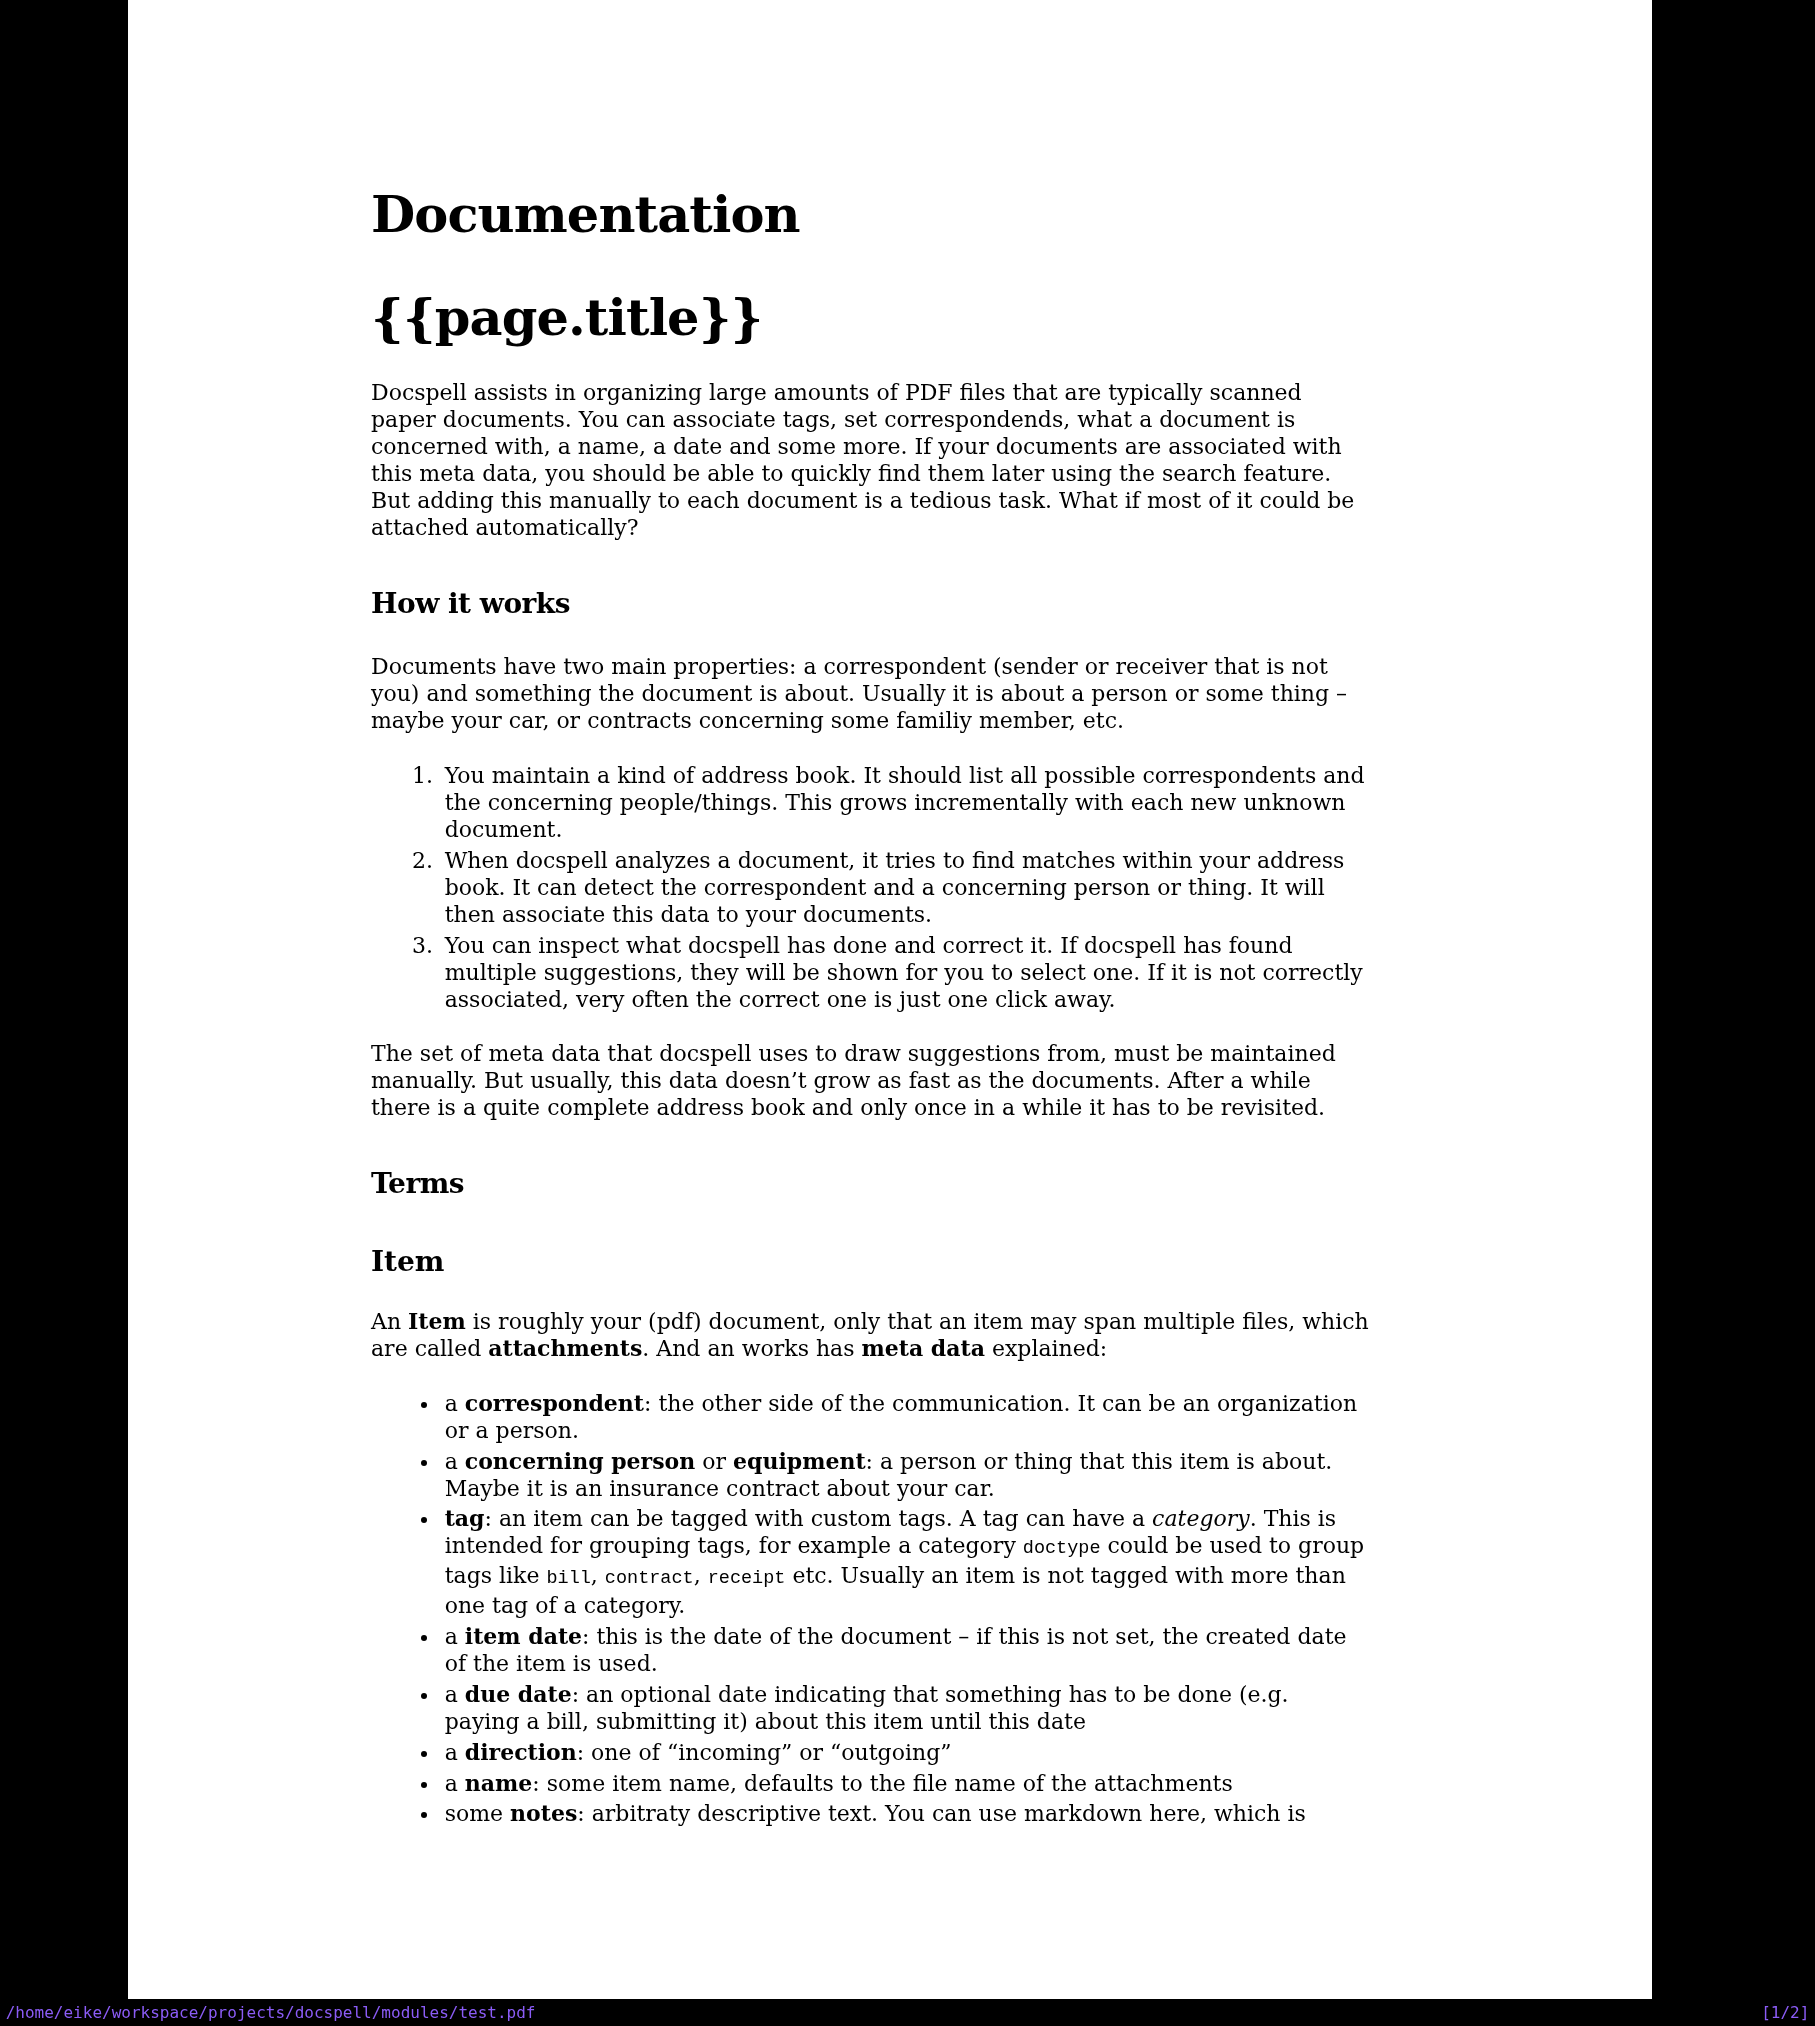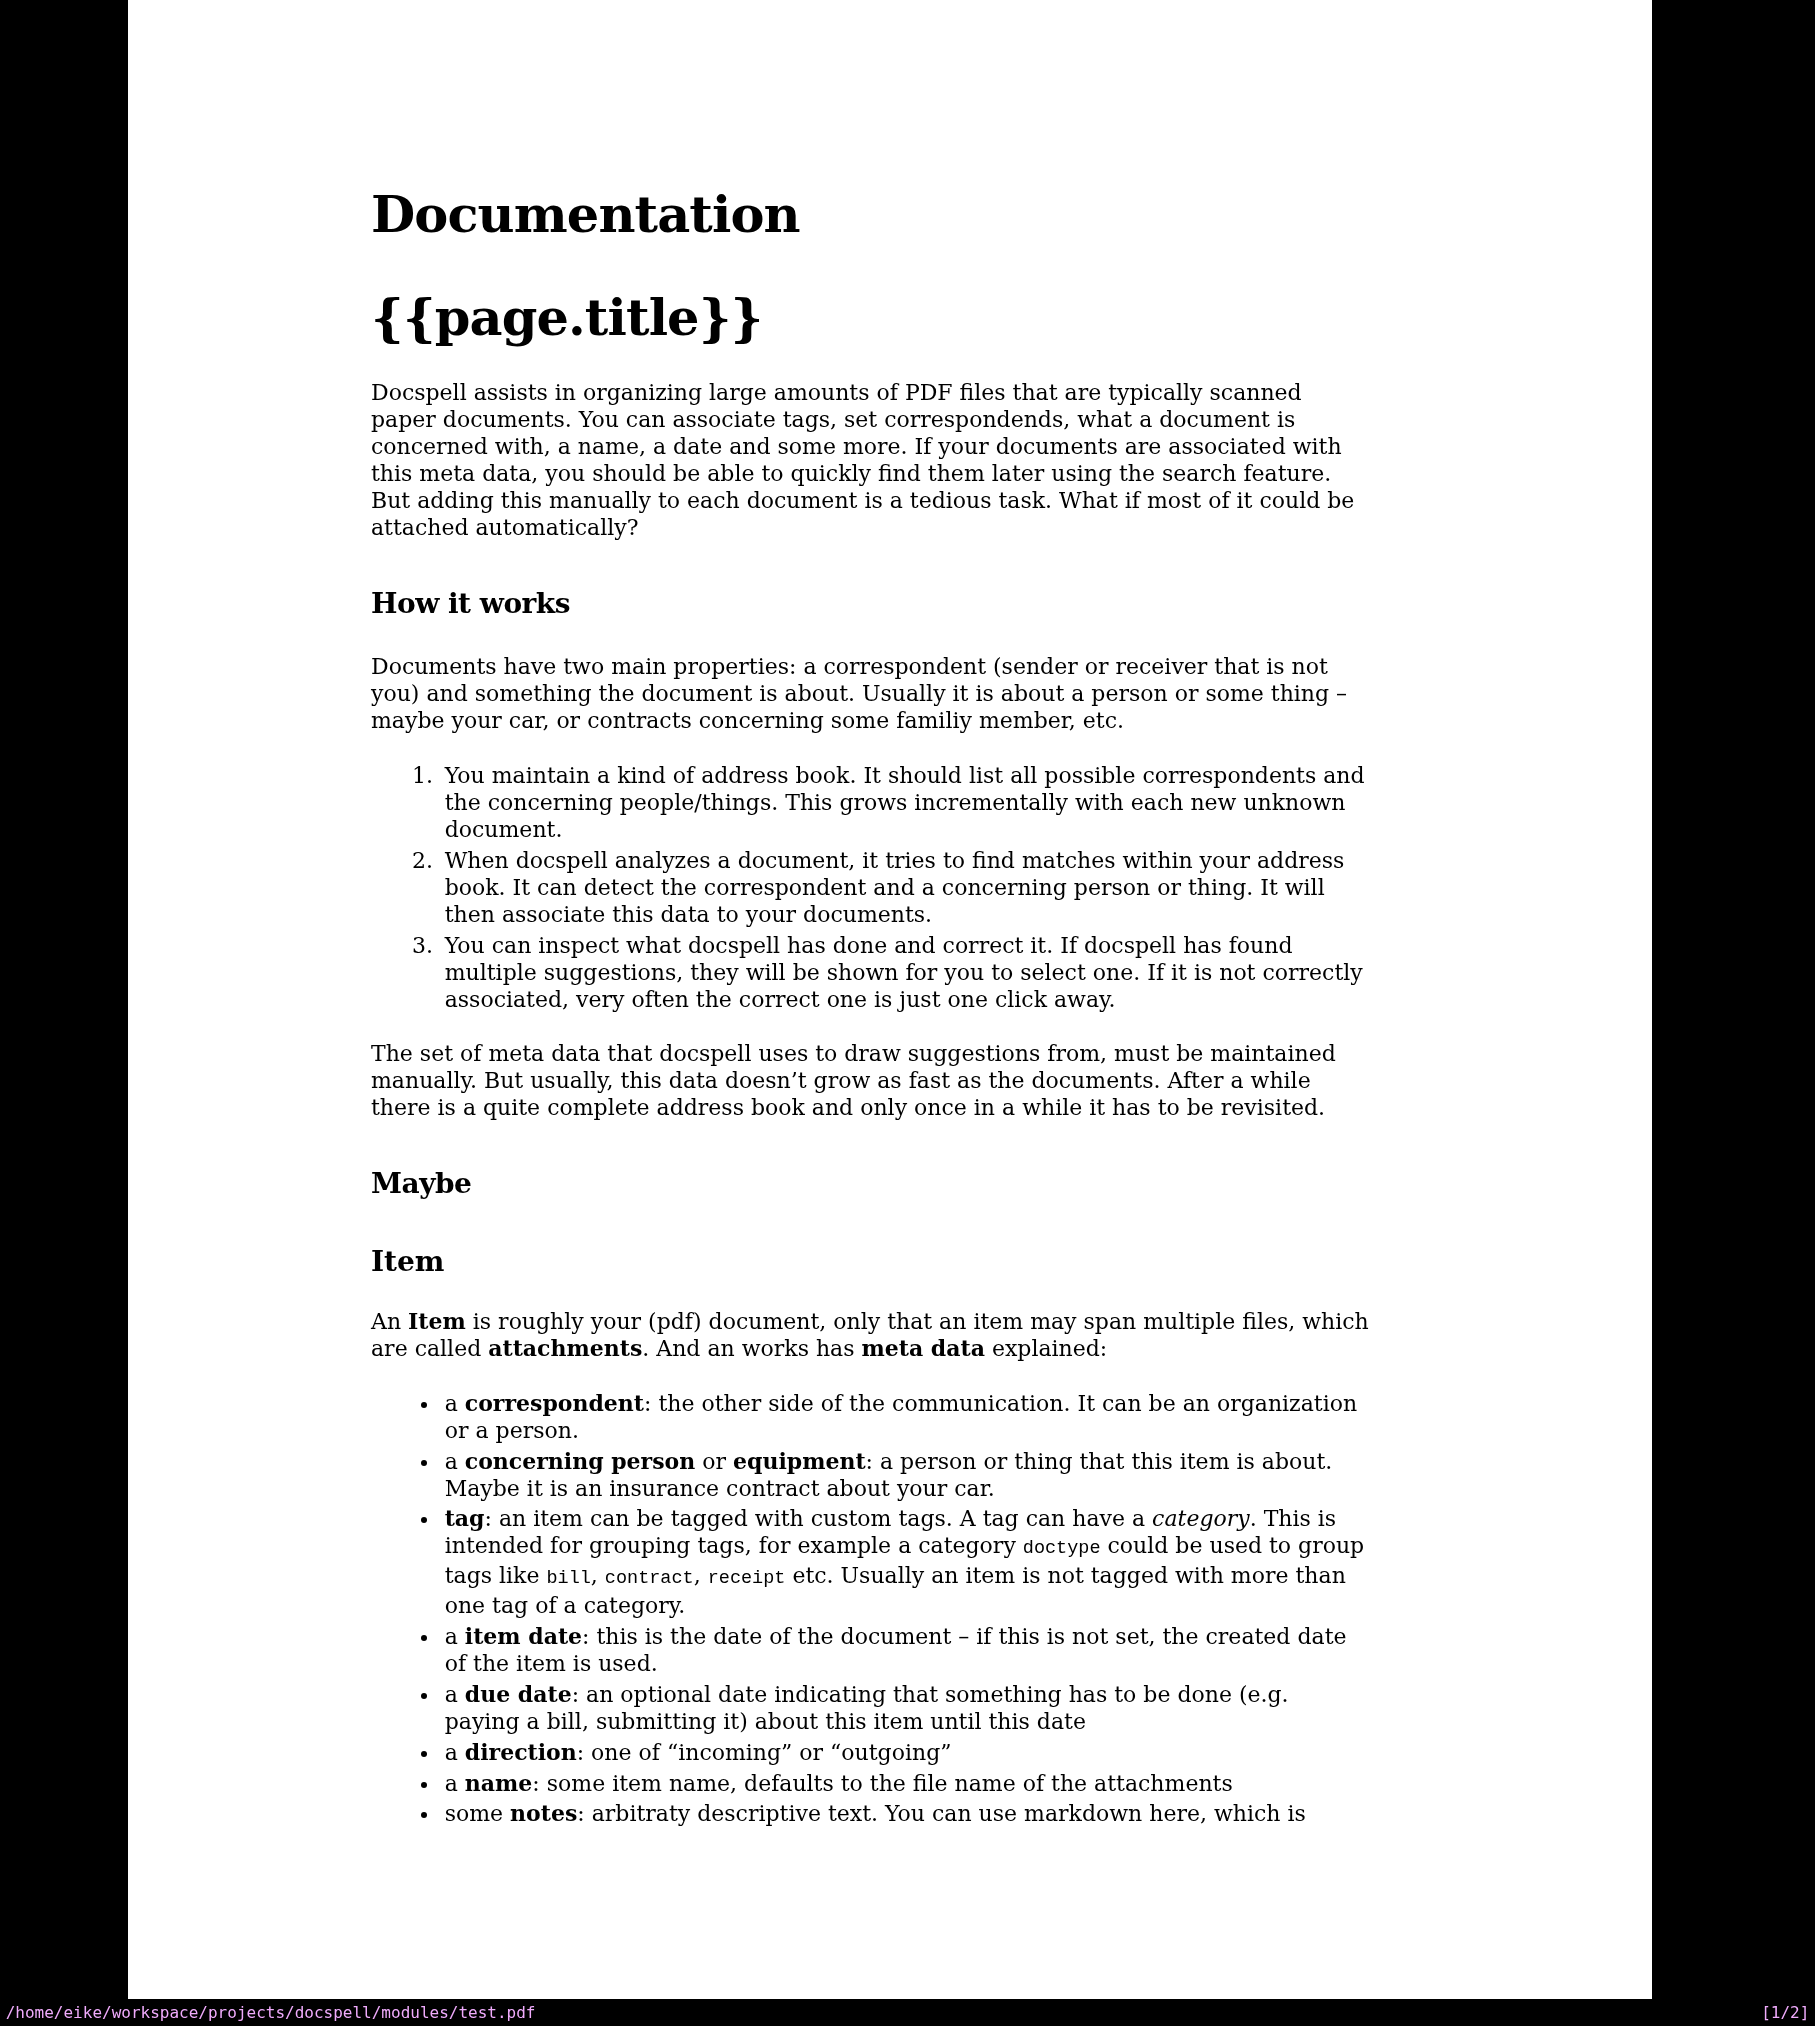--- a/index.html
+++ b/index.html
@@ -66,21 +66,21 @@
     font-family: Liberation Mono, monospace;
     font-size: 18.5px;
   }
   .statusbar {
     position: absolute;
     left: 0;
     top: 1999px;
     width: 1815px;
     height: 27.4px;
     background: #000000;
-    color: #f0abfc;
+    color: #8b5cf6;
     font-family: "DejaVu Sans Mono", monospace;
     font-size: 16px;
     display: flex;
     align-items: center;
     justify-content: space-between;
     padding: 0 5.7px;
   }
 </style>
 </head>
 <body>
@@ -101,21 +101,21 @@
       <p class="doc-p">Documents have two main properties: a correspondent (sender or receiver that is not you) and something the document is about. Usually it is about a person or some thing – maybe your car, or contracts concerning some familiy member, etc.</p>
 
       <ol class="doc-ol">
         <li>You maintain a kind of address book. It should list all possible correspondents and the concerning people/things. This grows incrementally with each new unknown document.</li>
         <li>When docspell analyzes a document, it tries to find matches within your address book. It can detect the correspondent and a concerning person or thing. It will then associate this data to your documents.</li>
         <li>You can inspect what docspell has done and correct it. If docspell has found multiple suggestions, they will be shown for you to select one. If it is not correctly associated, very often the correct one is just one click away.</li>
       </ol>
 
       <p class="doc-p">The set of meta data that docspell uses to draw suggestions from, must be maintained manually. But usually, this data doesn’t grow as fast as the documents. After a while there is a quite complete address book and only once in a while it has to be revisited.</p>
 
-      <h2 class="doc-h2">Maybe</h2>
+      <h2 class="doc-h2">Terms</h2>
 
 
       <h3 class="doc-h3">Item</h3>
 
       <p class="doc-p"><span>An </span><b>Item</b><span> is roughly your (pdf) document, only that an item may span multiple files, which are called </span><b>attachments</b><span>. And an works has </span><b>meta data</b><span> explained:</span></p>
 
       <ul class="doc-ul">
         <li><span>a </span><b>correspondent</b><span>: the other side of the communication. It can be an organization or a person.</span></li>
         <li><span>a </span><b>concerning person</b><span> or </span><b>equipment</b><span>: a person or thing that this item is about. Maybe it is an insurance contract about your car.</span></li>
         <li><b>tag</b><span>: an item can be tagged with custom tags. A tag can have a </span><i>category</i><span>. This is intended for grouping tags, for example a category </span><code class="mono">doctype</code><span> could be used to group tags like </span><code class="mono">bill</code><span>, </span><code class="mono">contract</code><span>, </span><code class="mono">receipt</code><span> etc. Usually an item is not tagged with more than one tag of a category.</span></li>

